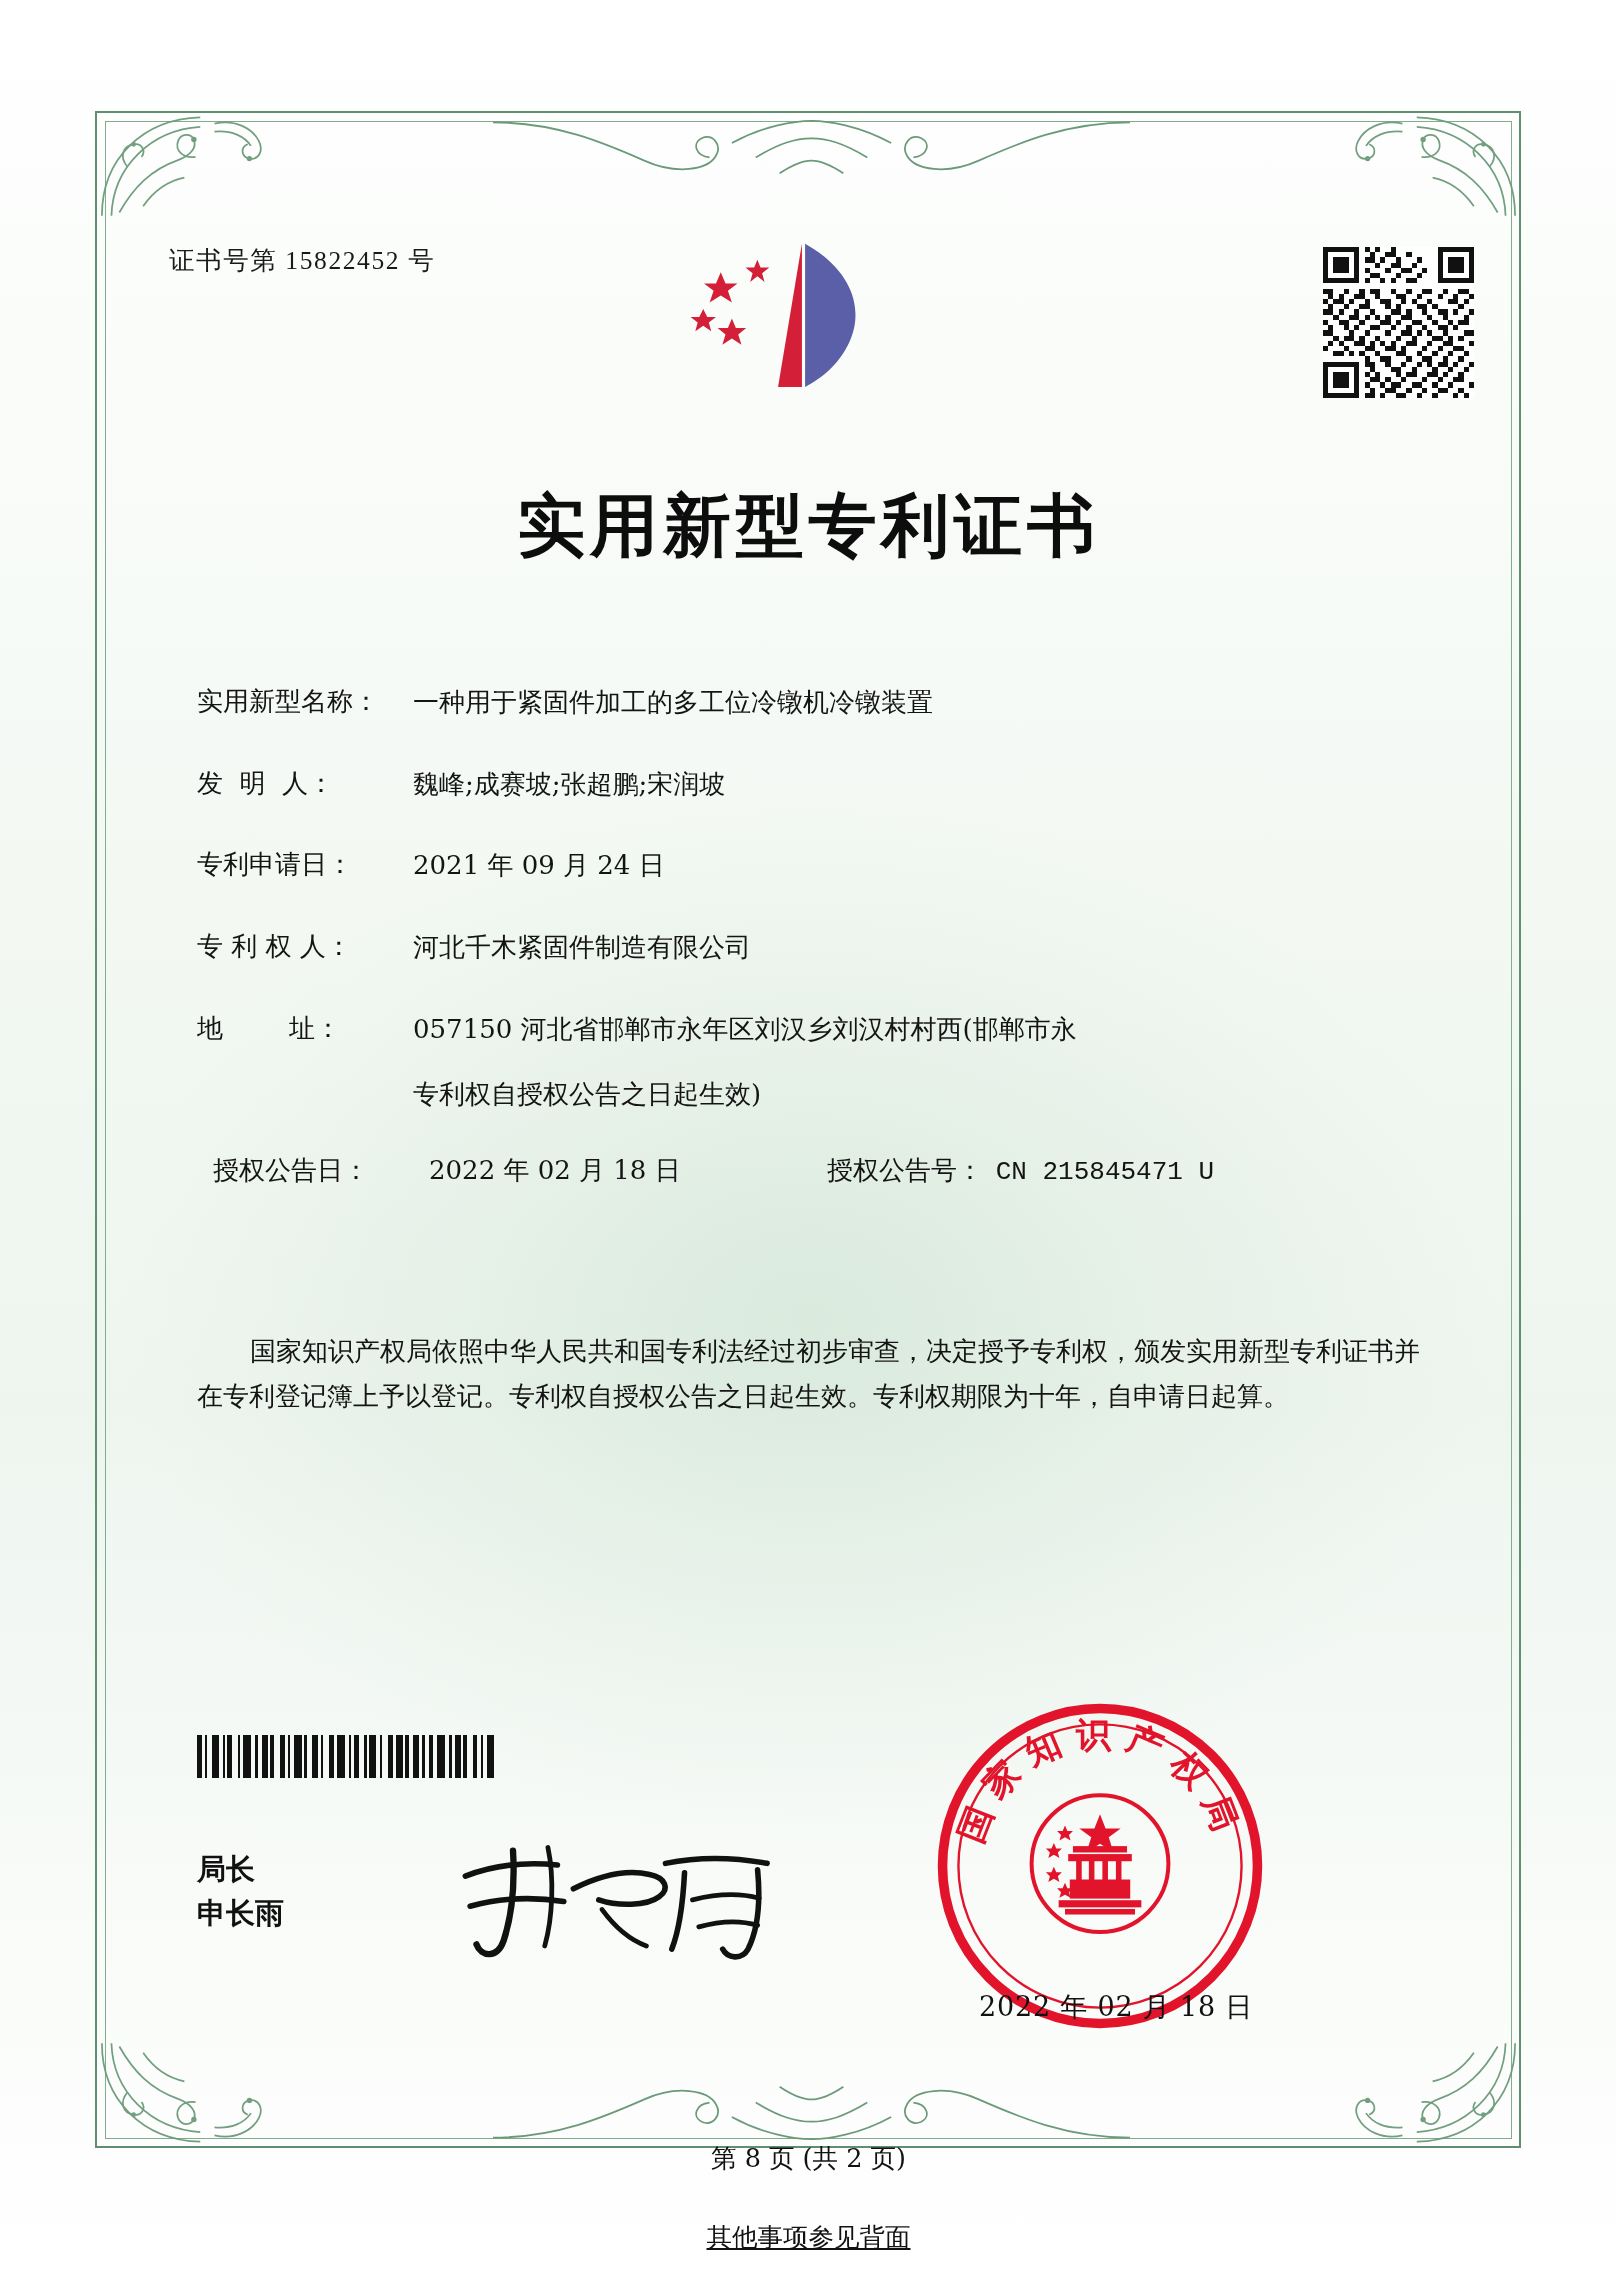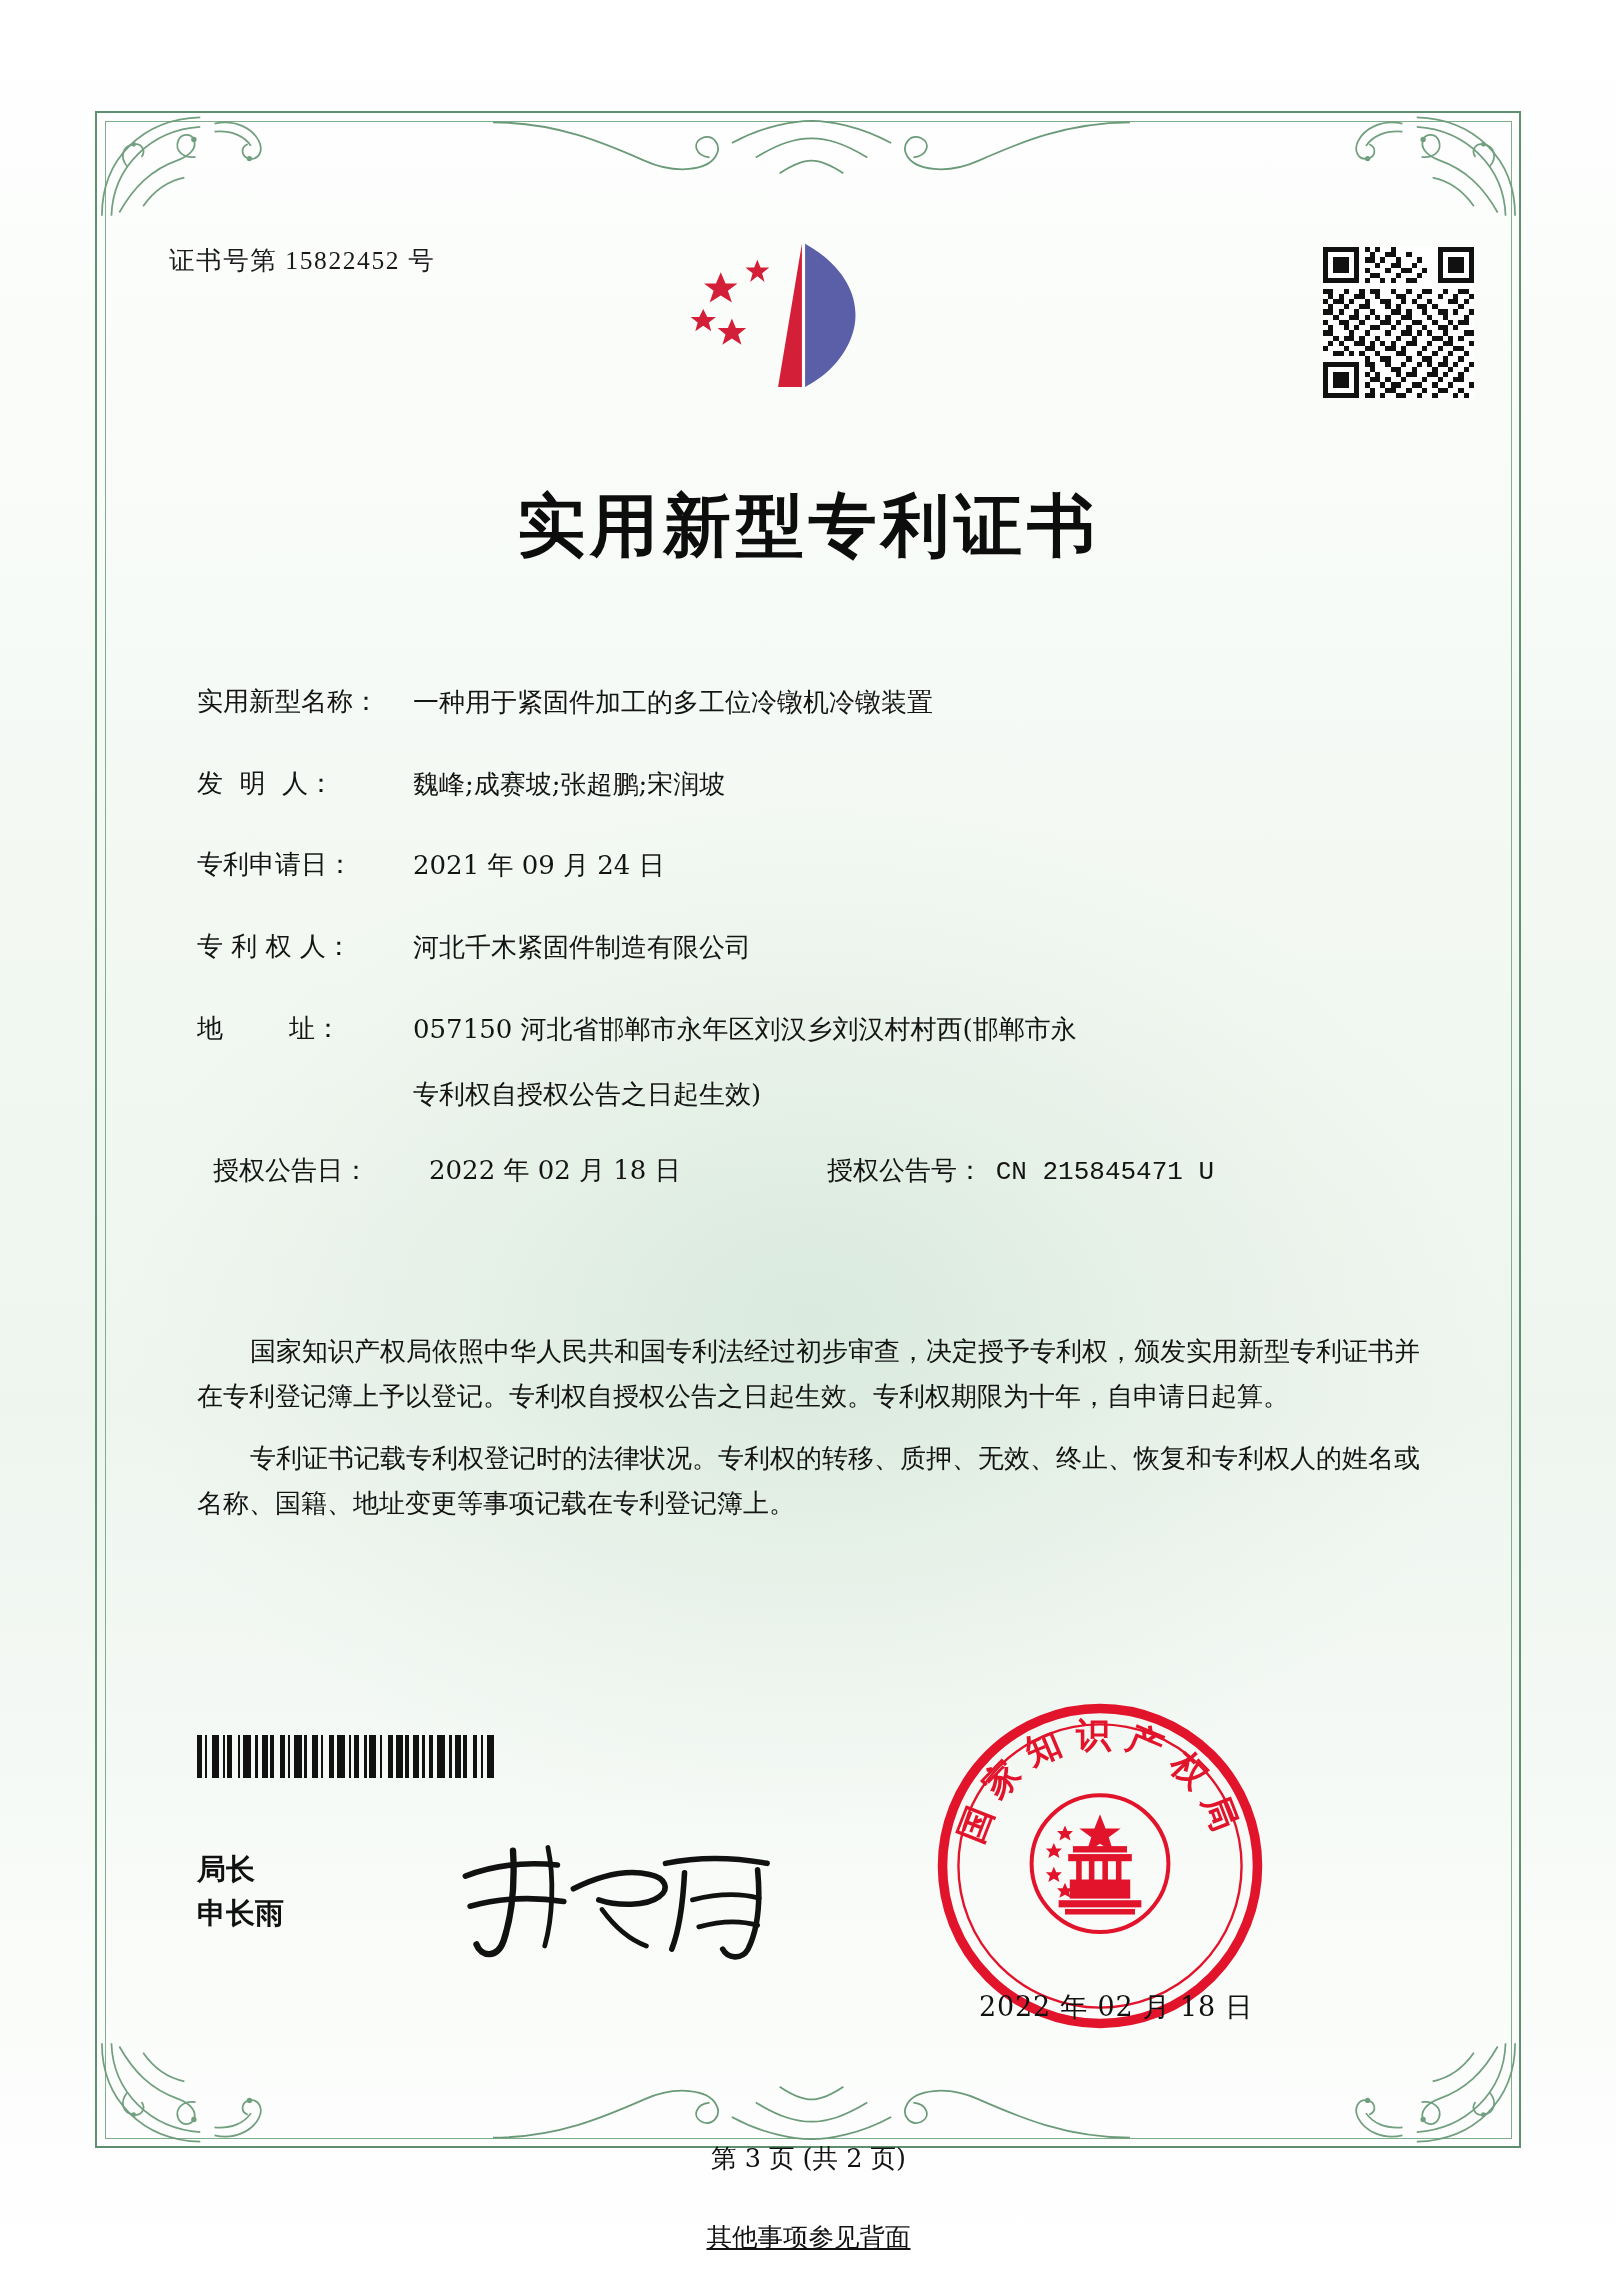--- a/index.html
+++ b/index.html
@@ -607,21 +607,20 @@
     <div class="grant-row">
       <div class="grant-left-label">授权公告日：</div>
       <div class="grant-left-value">2022 年 02 月 18 日</div>
       <div class="grant-right-label">授权公告号：</div>
       <div class="grant-right-value">CN 215845471 U</div>
     </div>
   </div>
 
   <div class="paras">
     <div class="para">国家知识产权局依照中华人民共和国专利法经过初步审查，决定授予专利权，颁发实用新型专利证书并在专利登记簿上予以登记。专利权自授权公告之日起生效。专利权期限为十年，自申请日起算。</div>
-    <div class="para">专利证书记载专利权登记时的法律状况。专利权的转移、质押、无效、终止、恢复和专利权人的姓名或名称、国籍、地址变更等事项记载在专利登记簿上。</div>
   </div>
 
   <div class="barcode">
     <i style="width:4.8px"></i>
       <i class="sp" style="width:3.2px"></i>
     <i style="width:2.4px"></i>
       <i class="sp" style="width:4.8px"></i>
     <i style="width:7.2px"></i>
       <i class="sp" style="width:3.2px"></i>
     <i style="width:2.4px"></i>
@@ -739,17 +738,17 @@
     <defs>
       <path id="sealArc" d="M 215 215 m -150 0 a 150 150 0 1 1 300 0"></path>
     </defs>
     <text font-family="DejaVu Serif, serif" font-size="44" font-weight="bold" fill="#e2142b" letter-spacing="16">
       <textPath href="#sealArc" startOffset="50%" text-anchor="middle">国家知识产权局</textPath>
     </text>
   </svg>
 
   <div class="seal-date">2022 年 02 月 18 日</div>
 
-  <div class="page-count">第 3 页 (共 2 页)</div>
+  <div class="page-count">第 8 页 (共 2 页)</div>
   <div class="back-note">其他事项参见背面</div>
 
 </div>
 
 
 </body></html>

